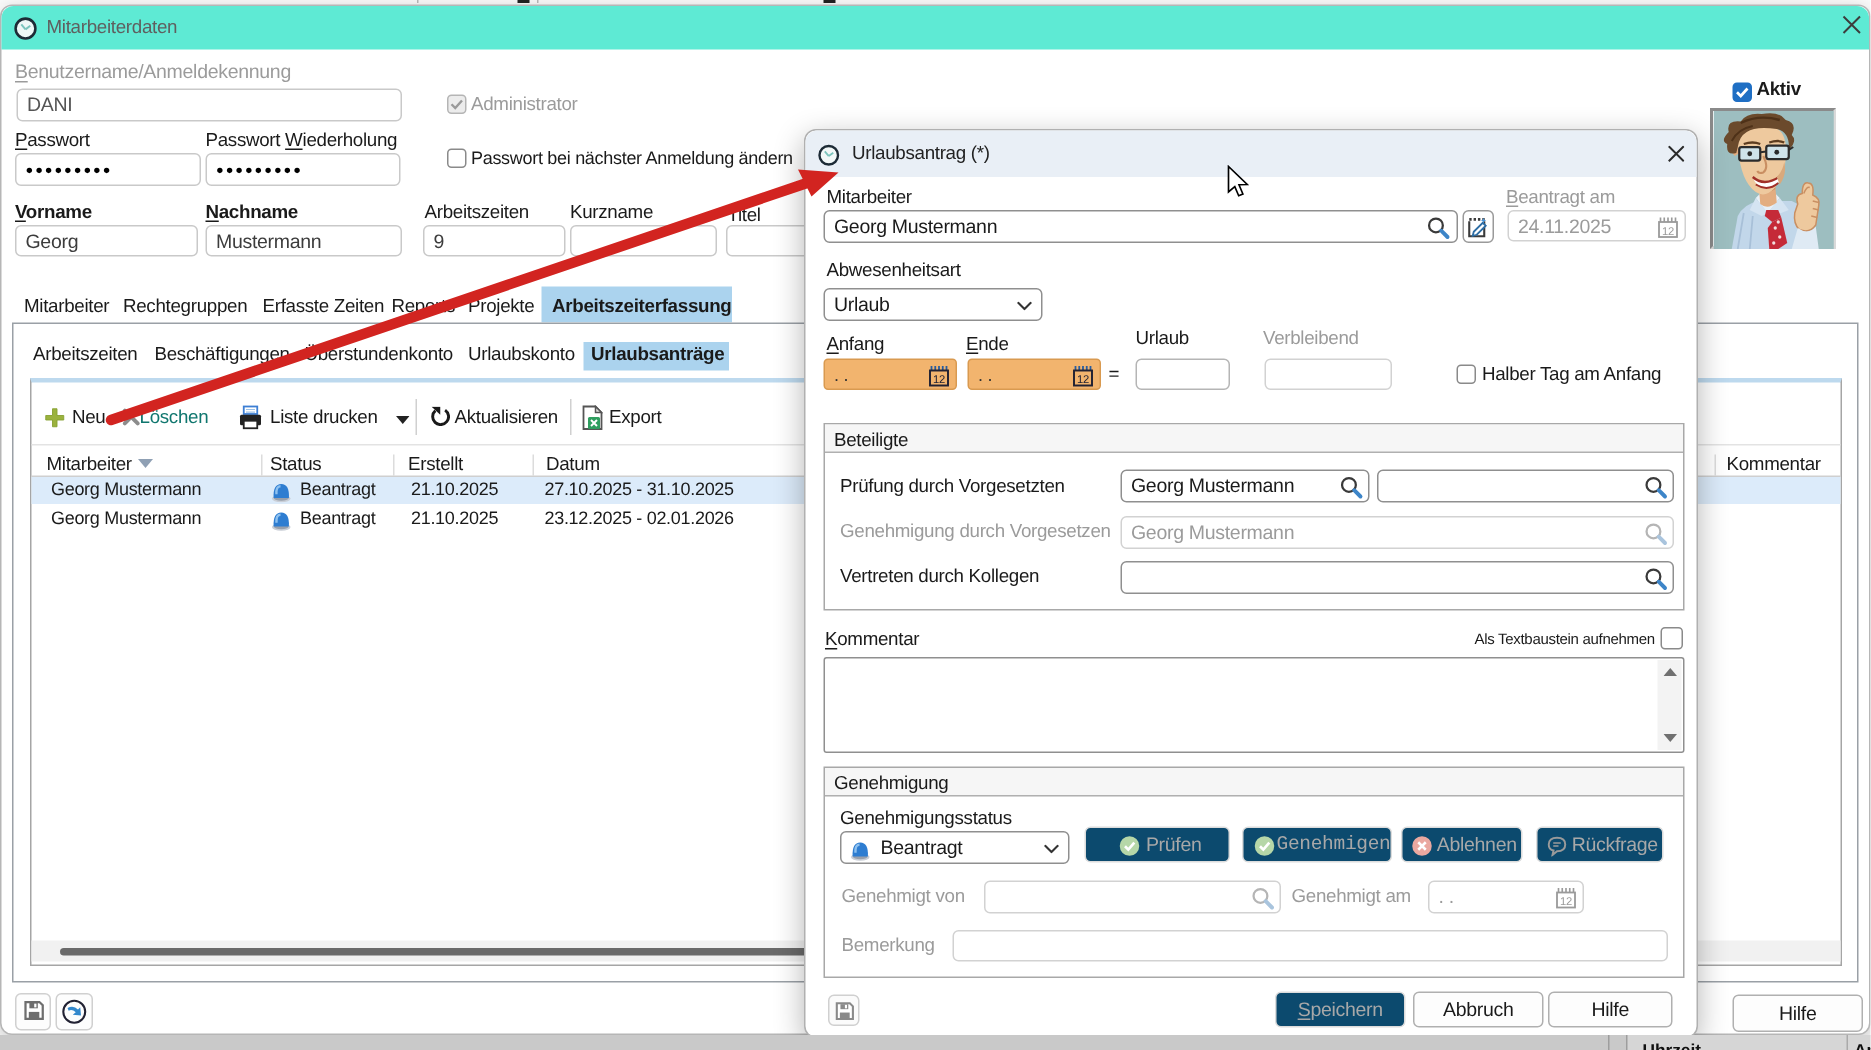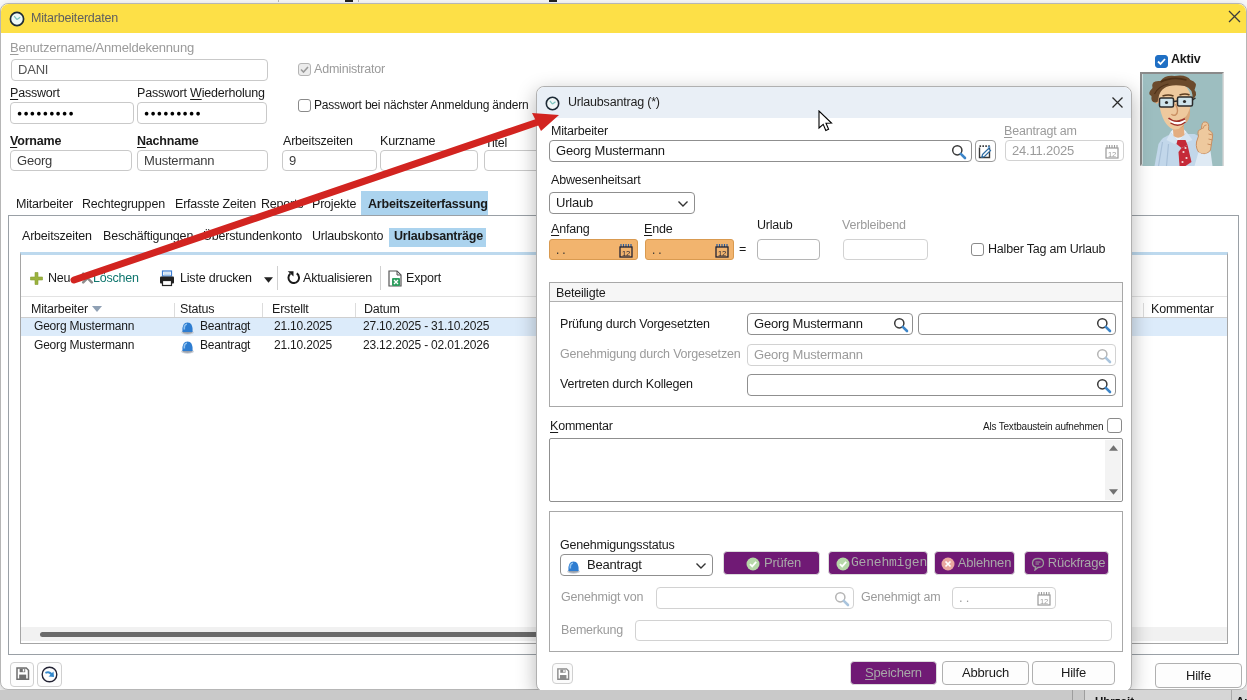--- a/index.html
+++ b/index.html
@@ -7,38 +7,38 @@
 body { font-family:"Liberation Sans", sans-serif; background:#ffffff; position:relative; font-size:12.5px; color:#1a1a1a; letter-spacing:-0.2px; }
 .abs { position:absolute; }
 .lbl { white-space:nowrap; }
 .gray { color:#9b9b9b; }
 .inp { position:absolute; background:#fff; border:1px solid #c9c9c9; border-radius:4px; font-size:13px; color:#3c3c3c; padding:2px 6px; line-height:16px; }
 u { text-decoration-thickness:1px; text-underline-offset:2px; }
 
 #topstrip { position:absolute; left:0; top:0; width:1247px; height:3px; background:#fdfdfd; }
 
 #mainwin { position:absolute; left:0px; top:3px; width:1247px; height:687px; background:#fff; border:1px solid #b6b6b6; border-radius:8px; box-shadow:0 4px 14px rgba(0,0,0,.25); }
-#maintitle { position:absolute; left:0; top:0; width:100%; height:29px; background:#fde047; border-radius:8px 8px 0 0; }
+#maintitle { position:absolute; left:0; top:0; width:100%; height:29px; background:#5eead4; border-radius:8px 8px 0 0; }
 #maintitle .t { position:absolute; left:30px; top:7px; color:#5f5f5f; font-size:12.5px; }
 
 .chk { position:absolute; width:13px; height:13px; border:1px solid #8a8a8a; border-radius:3px; background:#fff; }
 .tabsel { background:#abd3ee; }
 
 #tabpanel { position:absolute; left:7px; top:211px; width:1231px; height:440px; border:1px solid #9aa0a6; background:#fff; }
 #gridpanel { position:absolute; left:11px; top:36px; width:1208px; height:392px; border:1px solid #a5a5a5; border-top:3px solid #bdd9ee; background:#fff; }
 .vsep { position:absolute; background:#d0d0d0; }
 
 #dlg { position:absolute; left:536px; top:86px; width:596px; height:606px; background:#fff; border:1px solid #b0b0b0; border-radius:8px; box-shadow:0 6px 20px rgba(0,0,0,.3); }
 #dlgtitle { position:absolute; left:0; top:0; width:100%; height:31px; background:#e9eff6; border-radius:8px 8px 0 0;padding-left:31px; }
 .dinp { position:absolute; background:#fff; border:1px solid #8f8f8f; border-radius:4px; font-size:13px; color:#1a1a1a; padding:2px 6px; }
 .dinp-dis { position:absolute; background:#fff; border:1px solid #d2d2d2; border-radius:4px; font-size:13px; color:#9b9b9b; padding:2px 6px; }
 .gbox { position:absolute; border:1px solid #a8a8a8; background:#fff; }
 .gbox .hd { position:absolute; left:0; top:0; right:0; height:19px; border-bottom:1px solid #b0b0b0; font-weight:normal; padding:3px 6px; font-size:12.5px; background:#f6f6f6; }
 .btn { position:absolute; background:#fdfdfd; border:1px solid #b0b0b0; border-radius:4px; font-size:13px; color:#1a1a1a; text-align:center; }
-.btn-dis { position:absolute; background:#701a75; border:1px solid #dcdcdc; border-radius:4px; font-size:13px; color:#a8a8a8; text-align:center; }
+.btn-dis { position:absolute; background:#0c4a6e; border:1px solid #dcdcdc; border-radius:4px; font-size:13px; color:#a8a8a8; text-align:center; }
 </style>
 </head>
 <body>
 <div id="topstrip"></div>
 <div class="abs" style="left:345px;top:0;width:8px;height:2px;background:#222;"></div>
 <div class="abs" style="left:549px;top:0;width:8px;height:2px;background:#222;"></div>
 <div class="abs" style="left:278px;top:0;width:1px;height:2px;background:#bbb;"></div>
 <div class="abs" style="left:358px;top:0;width:1px;height:2px;background:#bbb;"></div>
 <div id="mainwin">
   <div id="maintitle">
@@ -298,21 +298,21 @@
         <rect x="1" y="4" width="12" height="10" fill="none" stroke="#223" stroke-width="1.3"></rect>
         <text x="3" y="12.5" font-size="7.5" fill="#223" font-family="Liberation Sans">12</text>
       </svg>
   </div>
   <div class="abs lbl" style="left:202px; top:155px;">=</div>
   <div class="abs lbl" style="left:220px; top:131px;">Urlaub</div>
   <div class="dinp" style="left:220px; top:152px; width:63px; height:21px; border-color:#b5b5b5;"></div>
   <div class="abs lbl gray" style="left:305px; top:131px;">Verbleibend</div>
   <div class="dinp-dis" style="left:306px; top:152px; width:85px; height:21px;"></div>
   <div class="chk" style="left:434px; top:156px;"></div>
-  <div class="abs lbl" style="left:451px; top:155px;">Halber Tag am Urlaub</div>
+  <div class="abs lbl" style="left:451px; top:155px;">Halber Tag am Anfang</div>
 
   <div class="gbox" style="left:12px; top:195px; width:574px; height:125px;">
     <div class="hd">Beteiligte</div>
     <div class="abs lbl" style="left:10px; top:34px;">Prüfung durch Vorgesetzten</div>
     <div class="dinp" style="left:197px; top:30px; width:166px; height:22px;">Georg Mustermann
       <svg class="abs" style="right:3px; top:3px;" width="16" height="16" viewBox="0 0 16 16">
           <circle cx="6.3" cy="6.3" r="4.6" fill="none" stroke="#3a3a3a" stroke-width="1.5"></circle>
           <path d="M9.8 9.8 L14 14" stroke="#3d85c8" stroke-width="2.6" stroke-linecap="round"></path>
         </svg>
     </div>
@@ -346,20 +346,21 @@
       <svg class="abs" style="left:4px; top:5px;" width="9" height="6" viewBox="0 0 10 6">
           <path d="M5 0 L10 6 L0 6 Z" fill="#707070"></path>
         </svg>
       <svg class="abs" style="left:4px; bottom:5px;" width="9" height="6" viewBox="0 0 10 6">
           <path d="M0 0 L10 0 L5 6 Z" fill="#707070"></path>
         </svg>
     </div>
   </div>
 
   <div class="gbox" style="left:12px; top:424px; width:574px; height:141px;">
+    <div class="hd">Genehmigung</div>
     <div class="abs lbl" style="left:10px; top:26px;">Genehmigungsstatus</div>
     <div class="dinp" style="left:10px; top:42px; width:153px; height:22px; padding-left:26px;">Beantragt
       <svg class="abs" style="left:6px; top:3px;" width="13" height="16" viewBox="0 0 13 16">
           <ellipse cx="6.5" cy="13.4" rx="6.2" ry="2.4" fill="#c9ced6"></ellipse>
           <ellipse cx="6.5" cy="13.1" rx="4.8" ry="1.7" fill="#98a0ac"></ellipse>
           <path d="M1.4 13 Q0.9 3.6 6.5 3.6 Q12.1 3.6 11.6 13 Z" fill="#2e7dd1"></path>
           <path d="M3.3 10.5 Q2.9 5.2 6 5.2" stroke="#8ec1ef" stroke-width="1.6" fill="none"></path>
         </svg>
       <svg class="abs" style="right:6px; top:8px;" width="10" height="6" viewBox="0 0 10 6">
           <path d="M0.5 0.5 L5 5 L9.5 0.5" fill="none" stroke="#333" stroke-width="1.4"></path>

